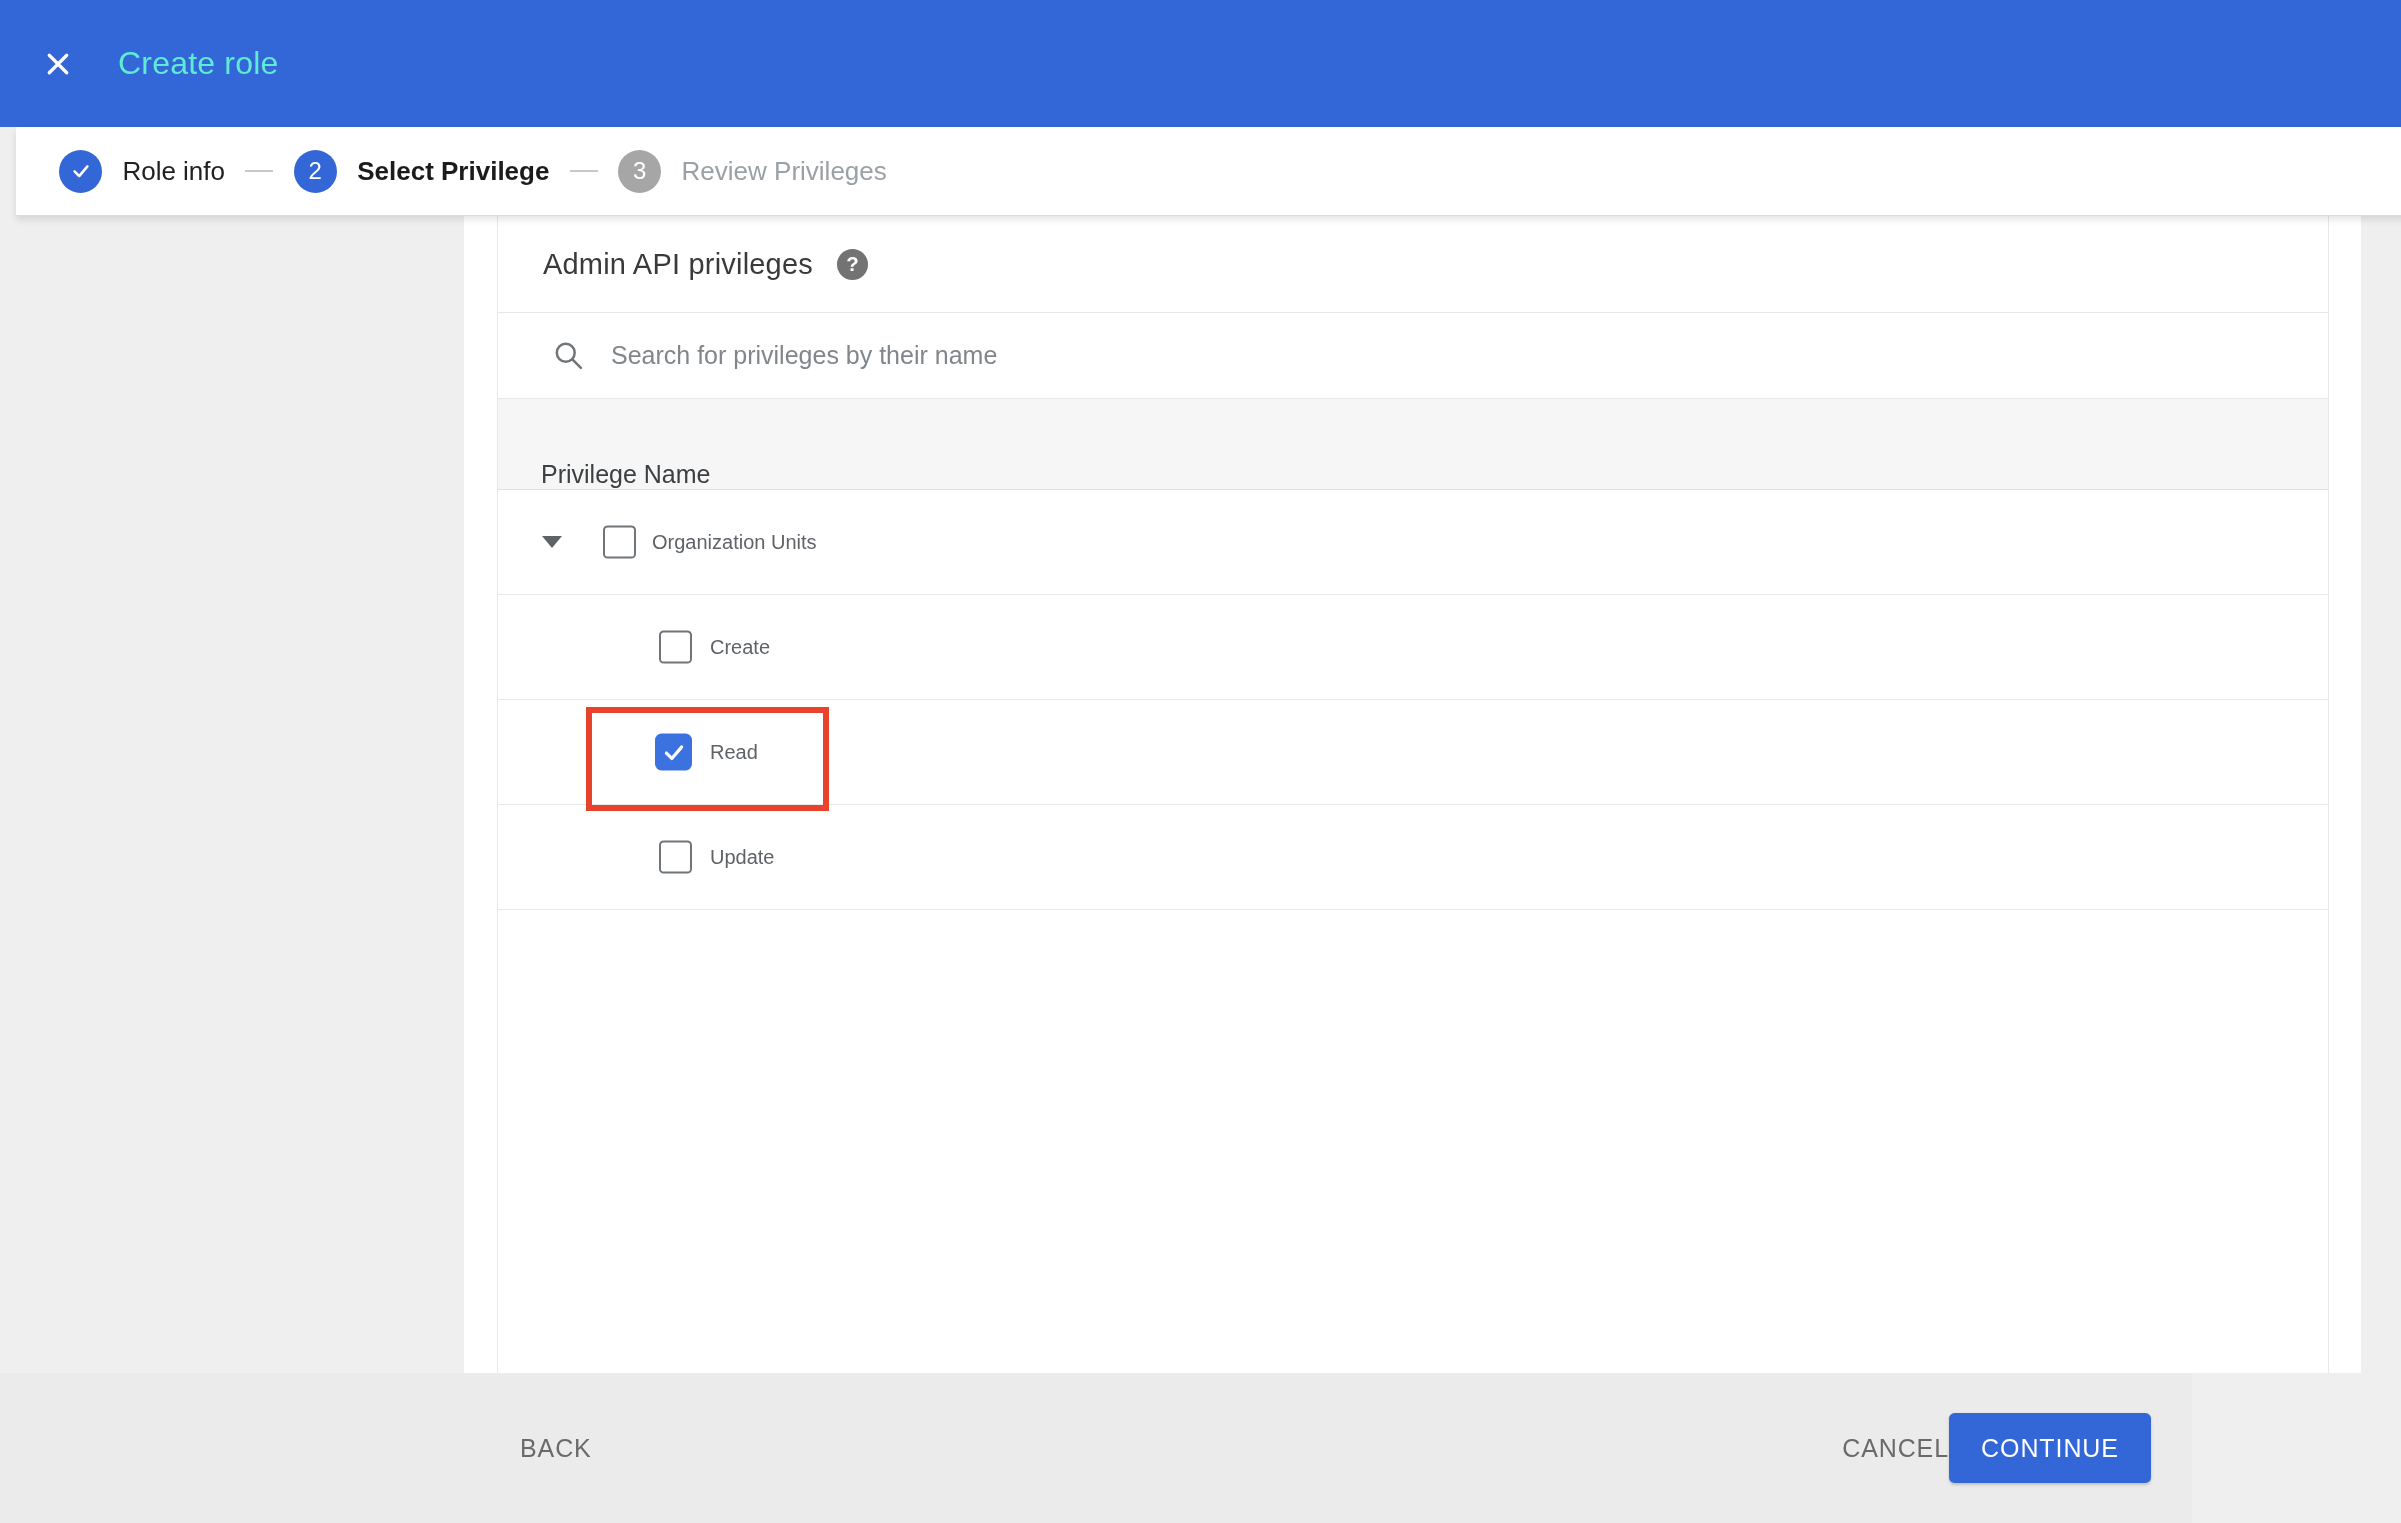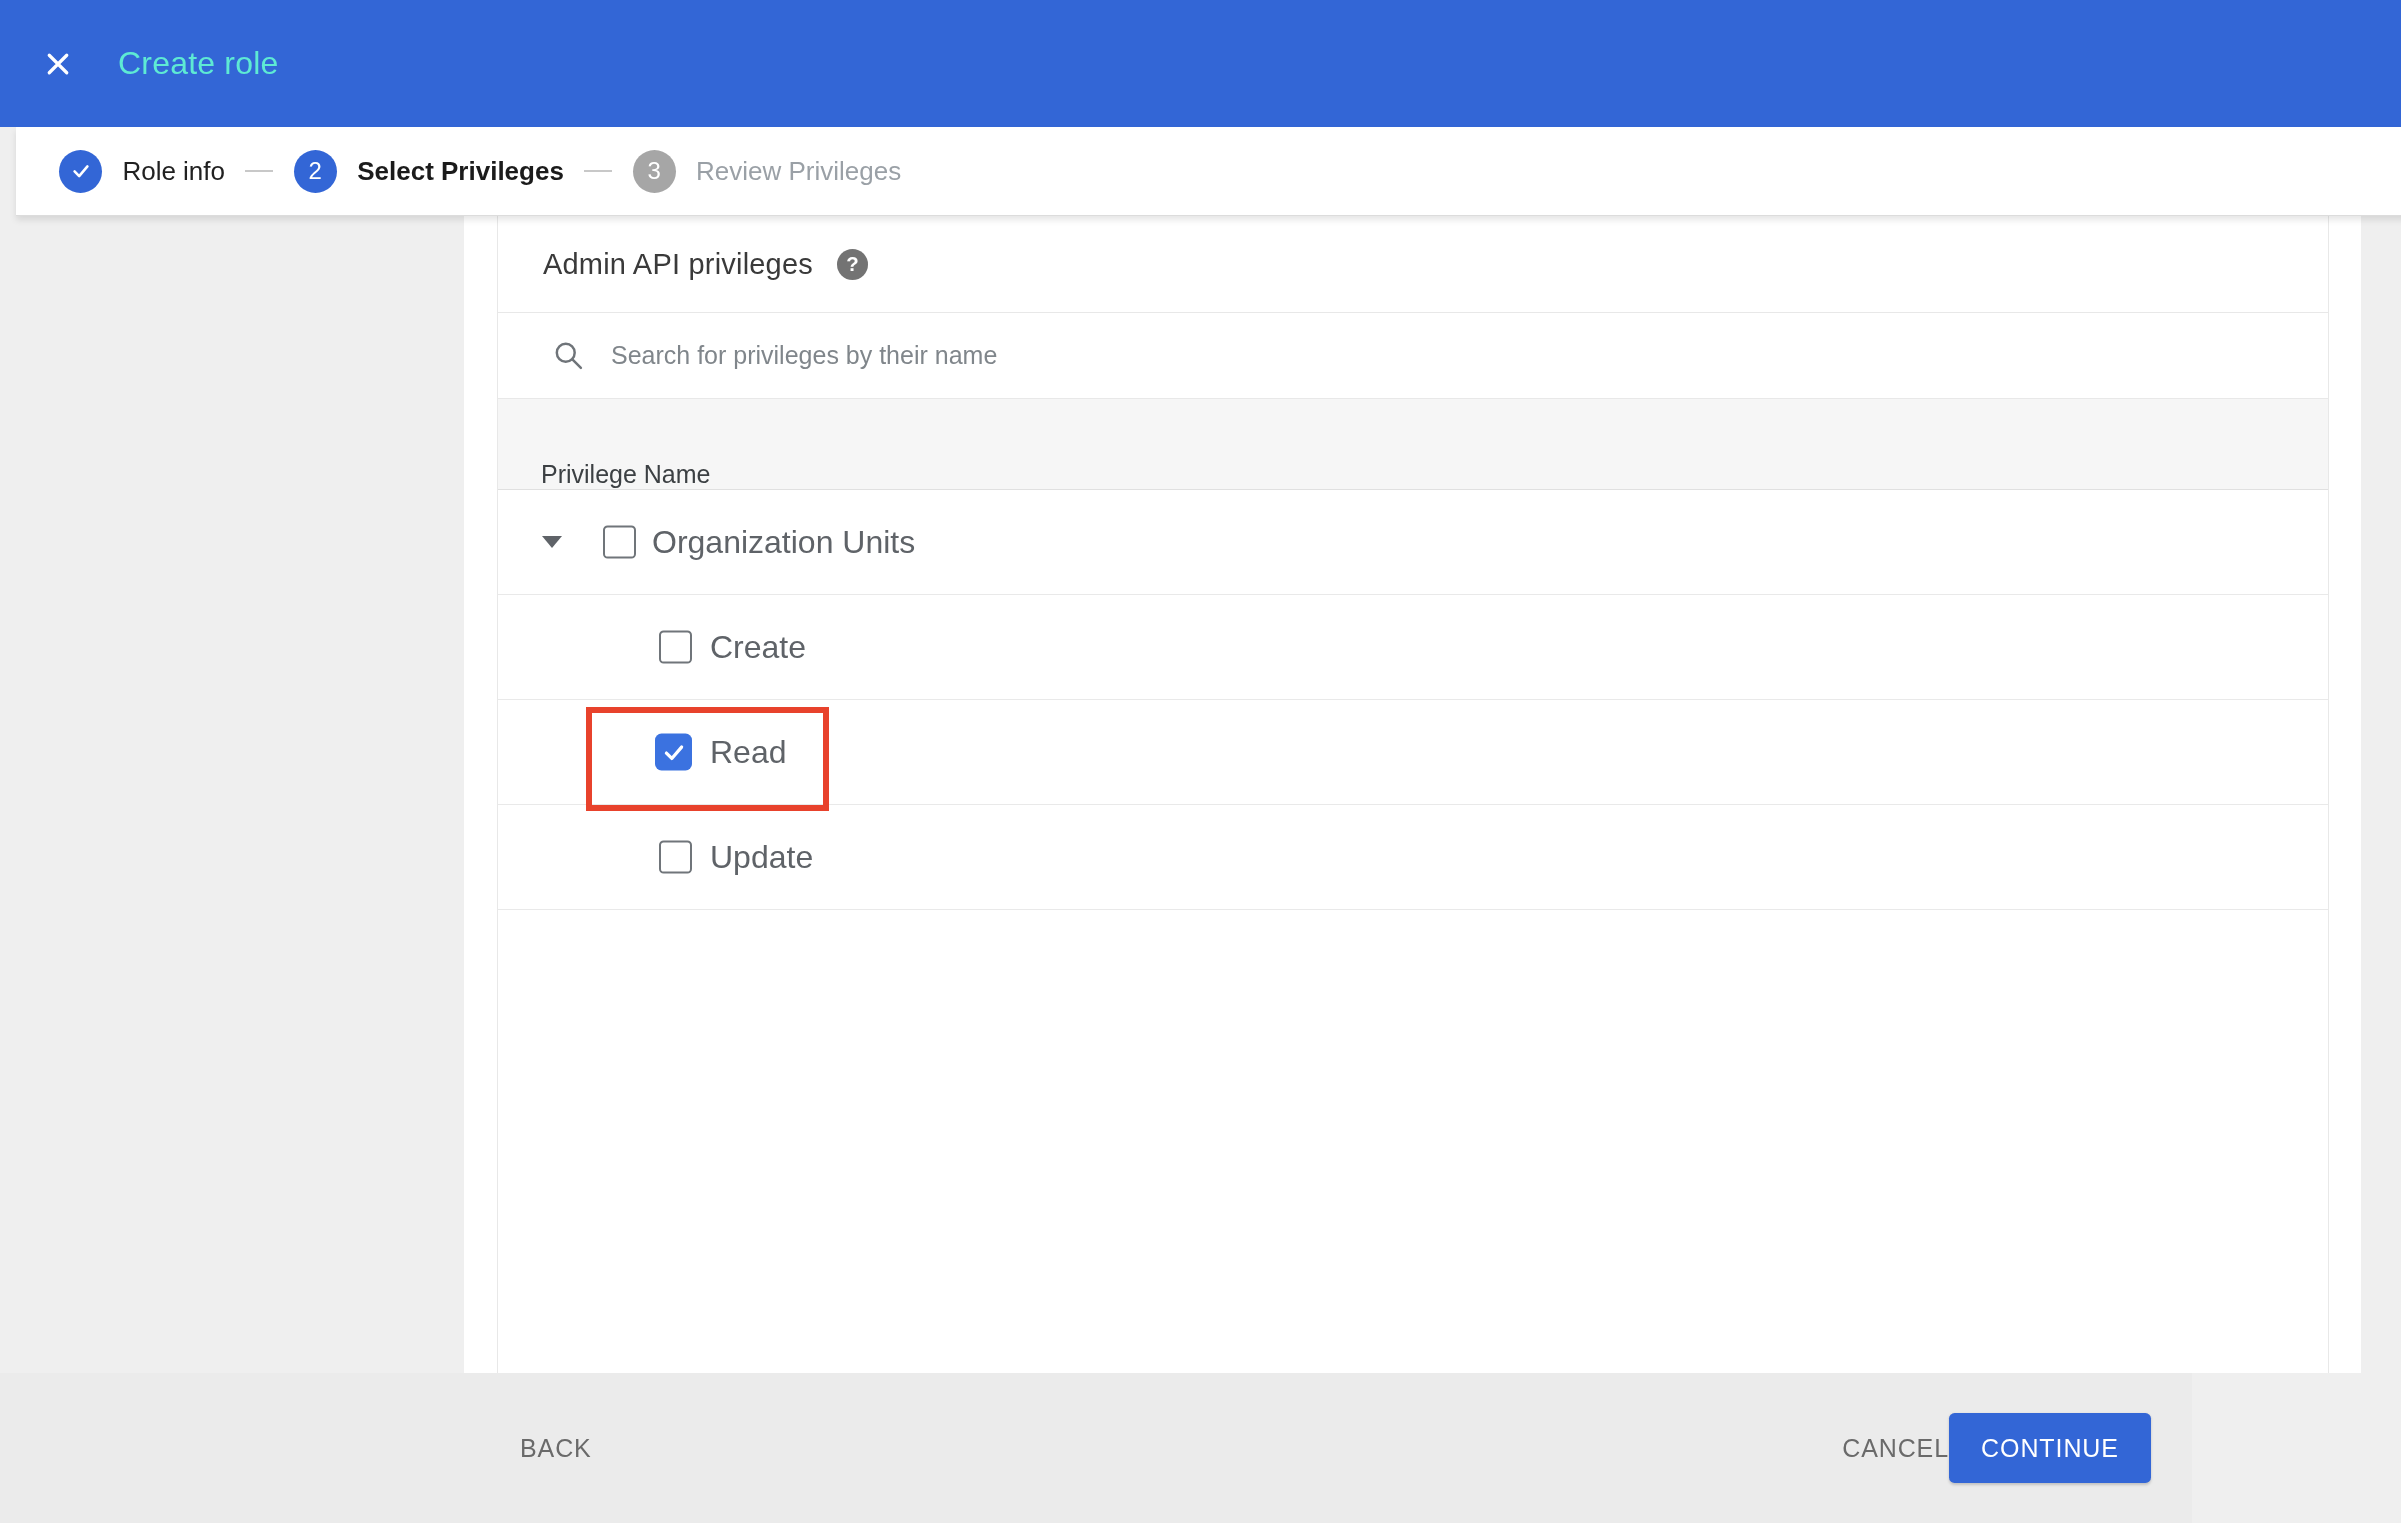--- a/index.html
+++ b/index.html
@@ -109,21 +109,21 @@
   .cb svg { display:none; }
   .priv-row.checked .cb {
     width:37px; height:37px; border:none; border-radius:6.5px;
     background:var(--checkbox, #3b72e0);
     display:flex; align-items:center; justify-content:center;
   }
   .priv-row.child.checked .cb { left:157px; }
   .priv-row.checked .cb svg { display:block; }
   .row-label {
     position:absolute; top:50%; transform:translateY(-50%);
-    font-size:32px; color:#5f6368; white-space:nowrap;
+    font-size:20px; color:#5f6368; white-space:nowrap;
   }
   .priv-row.parent .row-label { left:154px; }
   .priv-row.child  .row-label { left:212px; }
   .red-box {
     position:absolute; left:88px; top:6.5px; width:243px; height:104px;
     border:6.5px solid var(--highlight, #e8422c); z-index:3; display:none;
     pointer-events:none;
   }
   .priv-row.highlighted .red-box { display:block; }
   .filler-row { flex:1; background:#ffffff; }
@@ -175,21 +175,21 @@
     <div class="step-circle done">
       <svg width="22" height="22" viewBox="0 0 24 24">
         <polyline points="5,12.5 10,17.5 19,7" fill="none" stroke="#ffffff" stroke-width="2.8" stroke-linecap="round" stroke-linejoin="round"></polyline>
       </svg>
     </div>
     <div class="step-label">Role info</div>
   </div>
   <div class="step-dash"></div>
   <div class="step active">
     <div class="step-circle active">2</div>
-    <div class="step-label">Select Privileges</div>
+    <div class="step-label">Select Privilege</div>
   </div>
   <div class="step-dash"></div>
   <div class="step upcoming">
     <div class="step-circle upcoming">3</div>
     <div class="step-label">Review Privileges</div>
   </div>
 </div>
 
 <div class="card">
   <div class="card-content">

